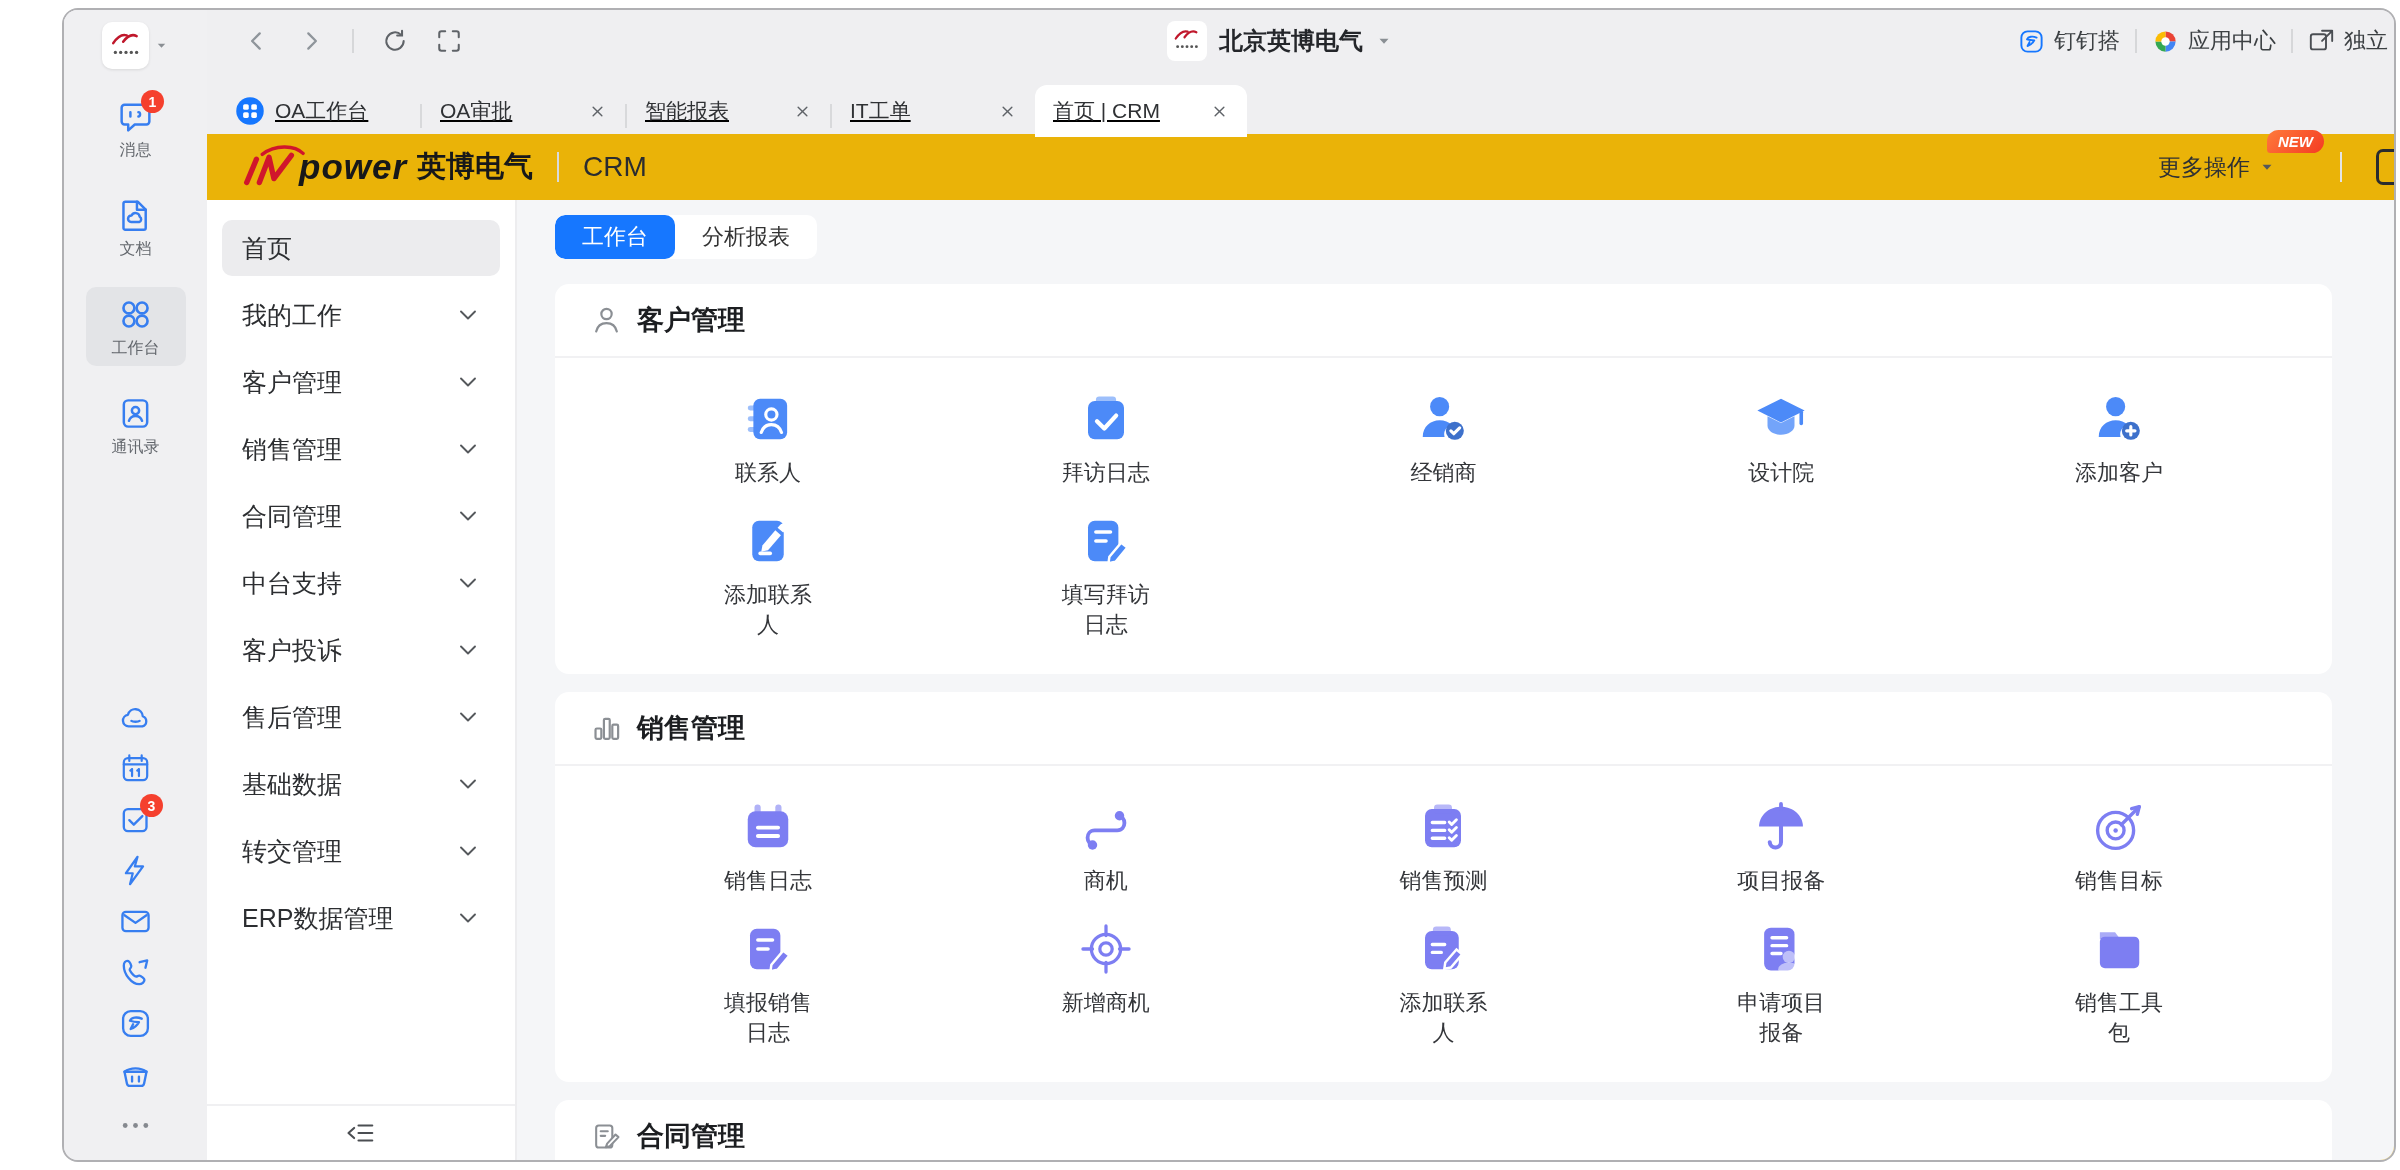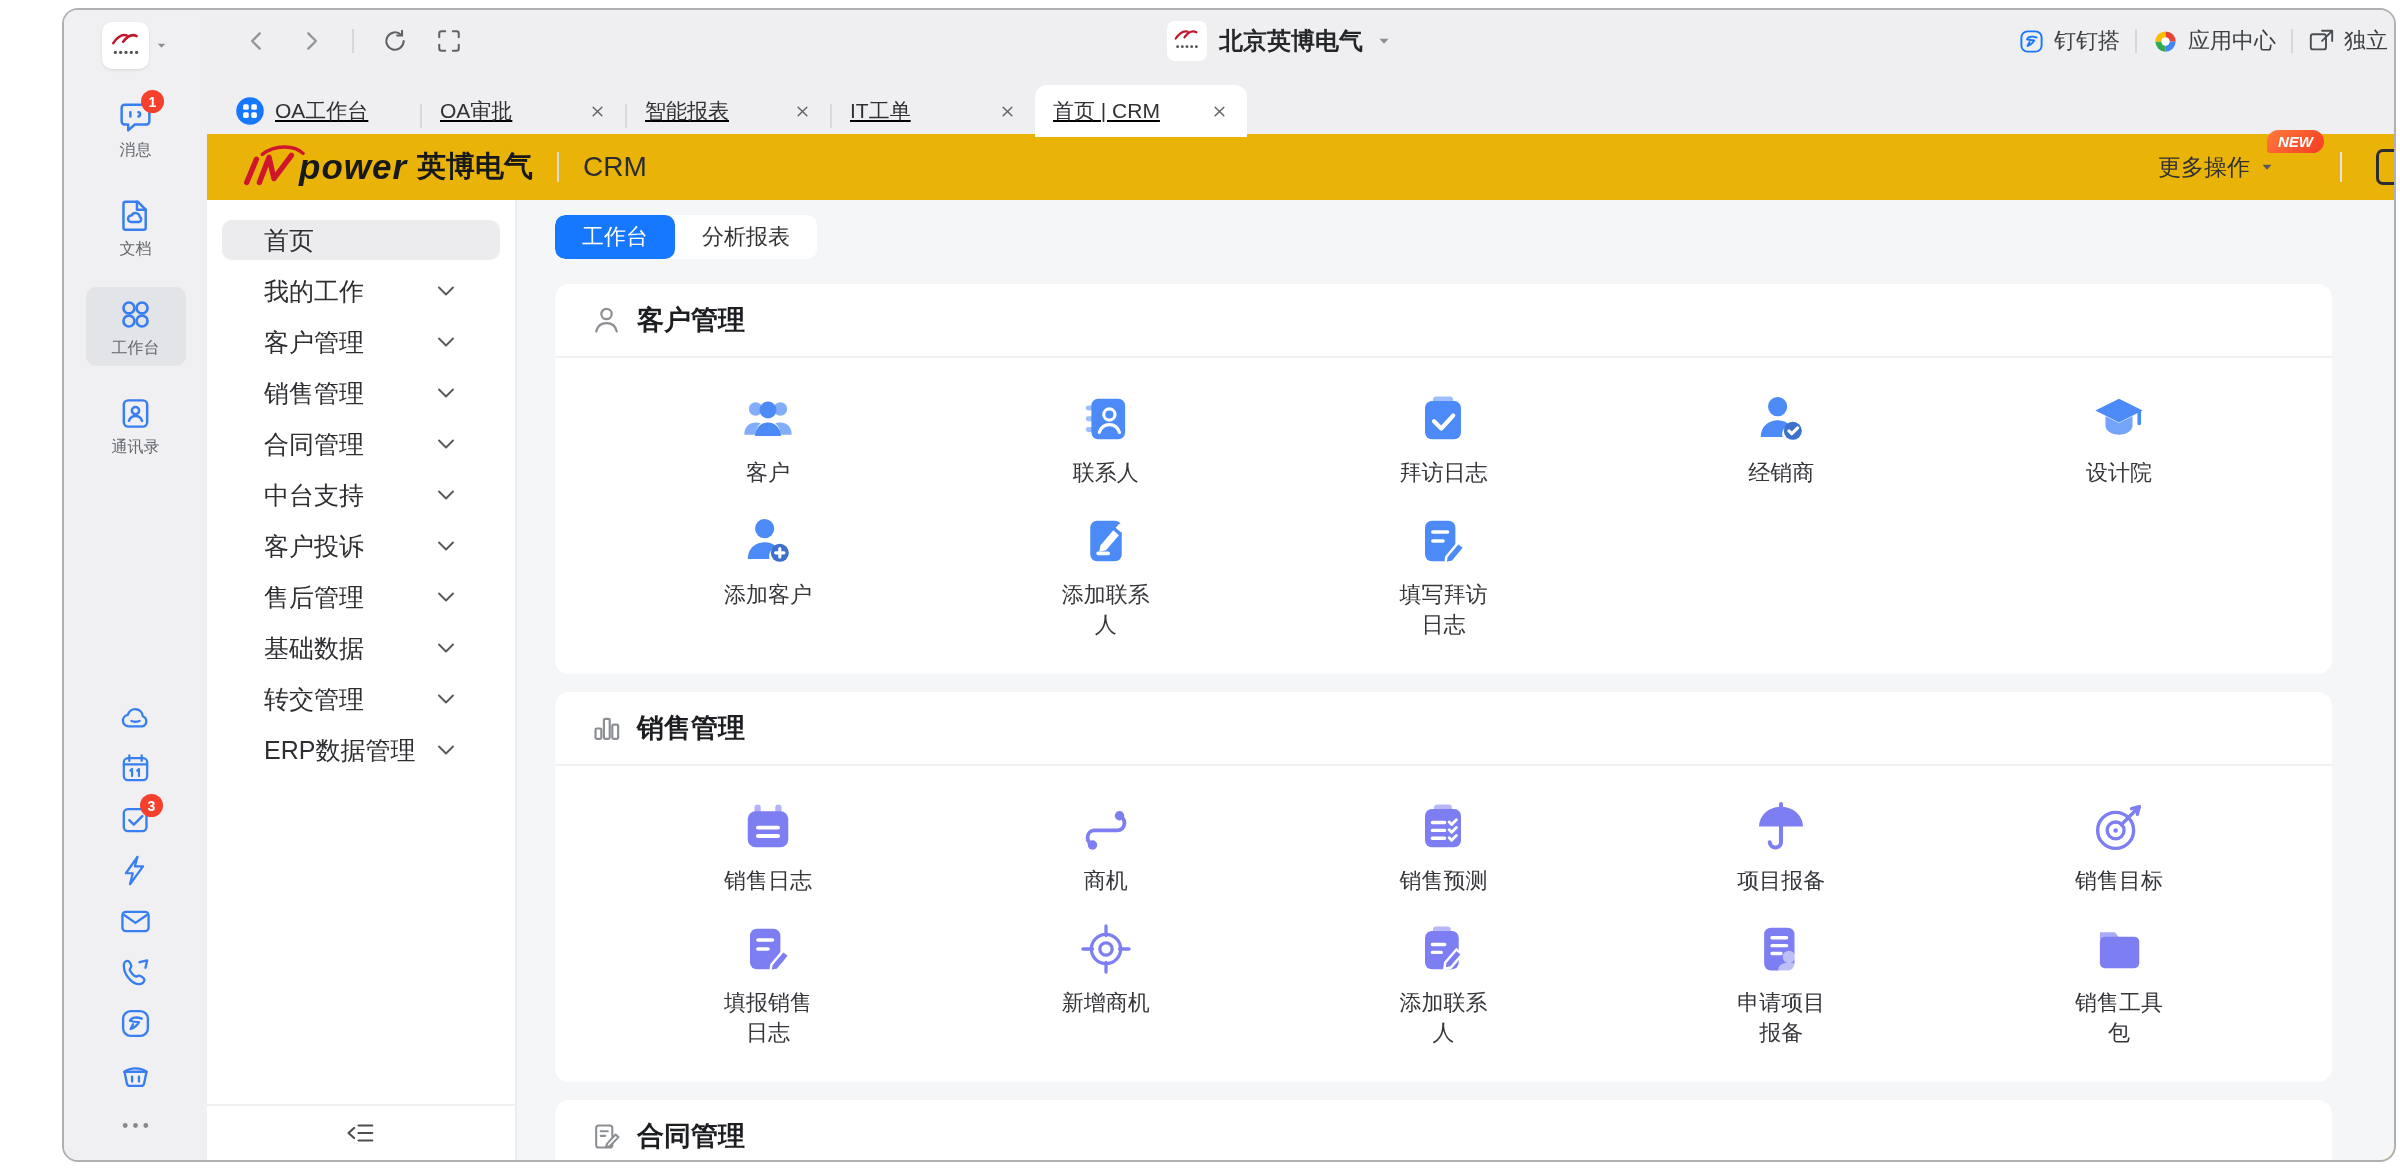--- a/index.html
+++ b/index.html
@@ -55,22 +55,22 @@
   .app-name{font-size:28px;color:#2a2c30;}
   .hdr-right{position:absolute;right:0;top:0;height:66px;display:flex;align-items:center;}
   .more{position:relative;display:flex;align-items:center;gap:8px;font-size:23px;color:#2f3134;cursor:pointer;}
   .new-badge{position:absolute;top:-22px;right:-48px;background:linear-gradient(135deg,#ff7a3b,#f43b23);color:#fff;
     font-size:15px;font-style:italic;font-weight:700;padding:3px 11px;border-radius:13px 13px 13px 4px;}
   .hdr-sep{width:2px;height:30px;background:#e3e4e6;margin:0 34px 0 64px;}
   .bracket{width:26px;height:36px;border:3.5px solid #2a2c2f;border-right:none;border-radius:7px 0 0 7px;margin-right:-8px;}
   
   .nav{position:absolute;left:0;top:66px;bottom:0;width:310px;background:#fff;border-right:2px solid #ededef;display:flex;flex-direction:column;}
   .nav-list{padding:20px 15px 0;}
-  .nav-item{height:40px;margin-bottom:11px;display:flex;align-items:center;justify-content:space-between;
-    padding:0 42px;border-radius:10px;font-size:25px;color:#2c2e31;cursor:pointer;}
+  .nav-item{height:56px;margin-bottom:11px;display:flex;align-items:center;justify-content:space-between;
+    padding:0 20px;border-radius:10px;font-size:25px;color:#2c2e31;cursor:pointer;}
   .nav-item.active{background:#ececee;}
   .chev{width:24px;height:24px;color:#55585c;display:inline-block;}
   .nav-foot{margin-top:auto;border-top:2px solid #f0f0f2;height:56px;display:flex;align-items:center;justify-content:center;}
   .collapse-btn{width:30px;height:30px;color:#4b4e52;cursor:pointer;}
   
   .main{position:absolute;left:310px;top:66px;right:0;bottom:0;background:#f5f6f8;overflow:hidden;padding:15px 62px 0 38px;}
   .mtabs{display:inline-flex;background:#fff;border-radius:10px;overflow:hidden;height:44px;}
   .mtab{display:flex;align-items:center;padding:0 27px;font-size:22px;color:#333;cursor:pointer;}
   .mtab.active{background:#1677ff;color:#fff;border-radius:10px;}
   .cards{display:flex;flex-direction:column;gap:18px;margin-top:25px;}
@@ -485,33 +485,20 @@
                   <circle cx="24" cy="14" r="8"></circle>
                   <path d="M8 41c2-9 8-13 16-13s14 4 16 13"></path>
                 </svg>
               </span>
               <h2>客户管理</h2>
             </div>
             <div class="grid">
               <div class="gi">
                 <span class="gic" style="color: rgb(76, 138, 248);">
                   <svg viewBox="0 0 48 48">
-                    <circle cx="13" cy="15" r="6" fill="currentColor" opacity=".7"></circle>
-                    <circle cx="35" cy="15" r="6" fill="currentColor" opacity=".7"></circle>
-                    <circle cx="24" cy="16" r="7.5" fill="currentColor"></circle>
-                    <path d="M3 37c0-6 4.5-10 10-10 1.6 0 3.2.3 4.4 1-2.8 2.2-4.4 5.3-4.4 9v1H3z" fill="currentColor" opacity=".7"></path>
-                    <path d="M45 37c0-6-4.5-10-10-10-1.6 0-3.2.3-4.4 1 2.8 2.2 4.4 5.3 4.4 9v1H45z" fill="currentColor" opacity=".7"></path>
-                    <path d="M12.5 39c0-6.5 5-12 11.5-12s11.5 5.5 11.5 12z" fill="currentColor"></path>
-                  </svg>
-                </span>
-                <span class="glb">客户</span>
-              </div>
-              <div class="gi">
-                <span class="gic" style="color: rgb(76, 138, 248);">
-                  <svg viewBox="0 0 48 48">
                     <rect x="11" y="6" width="30" height="36" rx="6" fill="currentColor"></rect>
                     <rect x="6" y="12" width="8" height="4.5" rx="2.2" fill="currentColor" opacity=".55"></rect>
                     <rect x="6" y="21.5" width="8" height="4.5" rx="2.2" fill="currentColor" opacity=".55"></rect>
                     <rect x="6" y="31" width="8" height="4.5" rx="2.2" fill="currentColor" opacity=".55"></rect>
                     <circle cx="27" cy="20" r="5" fill="none" stroke="#fff" stroke-width="2.8"></circle>
                     <path d="M18 36c1.6-5 5-7 9-7s7.4 2 9 7" fill="none" stroke="#fff" stroke-width="2.8" stroke-linecap="round"></path>
                   </svg>
                 </span>
                 <span class="glb">联系人</span>
               </div>

